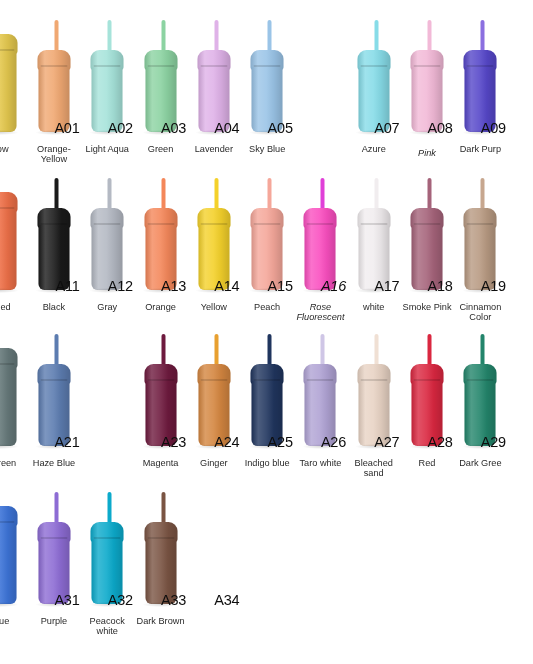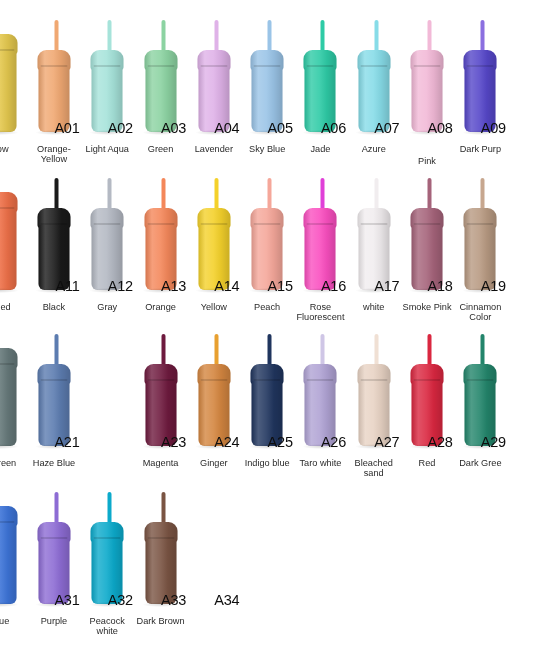--- a/index.html
+++ b/index.html
@@ -185,34 +185,20 @@
             <div class="gloss"></div>
           </div>
           <div class="body" style="top: 47px; height: 65px; background: rgb(154, 196, 231);">
             <div class="gloss"></div>
           </div>
           <div class="shadow" style="top: 110px;"></div>
         </div>
         <div class="code" style="top: 100px;">A05</div>
         <div class="name" style="top: 124px;">Sky Blue</div>
       </div>
-      <div class="cell" style="left: 293.8px;">
-        <div class="tumbler" style="top: 0px; height: 118px;">
-          <div class="straw" style="height: 34px; background: rgb(46, 203, 166); margin-left: 0px; left: 17px;"></div>
-          <div class="lid" style="top: 30px; height: 20px; background: rgb(46, 203, 166);">
-            <div class="gloss"></div>
-          </div>
-          <div class="body" style="top: 47px; height: 65px; background: rgb(46, 203, 166);">
-            <div class="gloss"></div>
-          </div>
-          <div class="shadow" style="top: 110px;"></div>
-        </div>
-        <div class="code" style="top: 100px;">A06</div>
-        <div class="name" style="top: 124px;">Jade</div>
-      </div>
       <div class="cell" style="left: 347.1px;">
         <div class="tumbler" style="top: 0px; height: 118px;">
           <div class="straw" style="height: 34px; background: rgb(135, 220, 232); margin-left: 0px; left: 17px;"></div>
           <div class="lid" style="top: 30px; height: 20px; background: rgb(135, 220, 232);">
             <div class="gloss"></div>
           </div>
           <div class="body" style="top: 47px; height: 65px; background: rgb(135, 220, 232);">
             <div class="gloss"></div>
           </div>
           <div class="shadow" style="top: 110px;"></div>
@@ -225,21 +211,21 @@
           <div class="straw" style="height: 34px; background: rgb(242, 185, 215); margin-left: 0px; left: 17px;"></div>
           <div class="lid" style="top: 30px; height: 20px; background: rgb(242, 185, 215);">
             <div class="gloss"></div>
           </div>
           <div class="body" style="top: 47px; height: 65px; background: rgb(242, 185, 215);">
             <div class="gloss"></div>
           </div>
           <div class="shadow" style="top: 110px;"></div>
         </div>
         <div class="code" style="top: 100px;">A08</div>
-        <div class="name" style="top: 136px;">Pink</div>
+        <div class="name" style="top: 128px; font-style: italic;">Pink</div>
       </div>
       <div class="cell" style="left: 453.7px;">
         <div class="tumbler" style="top: 0px; height: 118px;">
           <div class="straw" style="height: 34px; background: rgb(139, 111, 224); margin-left: 0px; left: 17px;"></div>
           <div class="lid" style="top: 30px; height: 20px; background: rgb(86, 71, 201);">
             <div class="gloss"></div>
           </div>
           <div class="body" style="top: 47px; height: 65px; background: rgb(86, 71, 201);">
             <div class="gloss"></div>
           </div>
@@ -325,21 +311,21 @@
             <div class="gloss"></div>
           </div>
           <div class="body" style="top: 47px; height: 65px; background: rgb(245, 167, 154);">
             <div class="gloss"></div>
           </div>
           <div class="shadow" style="top: 110px;"></div>
         </div>
         <div class="code" style="top: 100px;">A15</div>
         <div class="name" style="top: 124px;">Peach</div>
       </div>
-      <div class="cell" style="left: 293.8px;">
+      <div class="cell" style="left: 293.8px; font-style: italic;">
         <div class="tumbler" style="top: 0px; height: 118px;">
           <div class="straw" style="height: 34px; background: rgb(224, 64, 216); margin-left: 0px; left: 17px;"></div>
           <div class="lid" style="top: 30px; height: 20px; background: rgb(250, 79, 192);">
             <div class="gloss"></div>
           </div>
           <div class="body" style="top: 47px; height: 65px; background: rgb(250, 79, 192);">
             <div class="gloss"></div>
           </div>
           <div class="shadow" style="top: 110px;"></div>
         </div>

